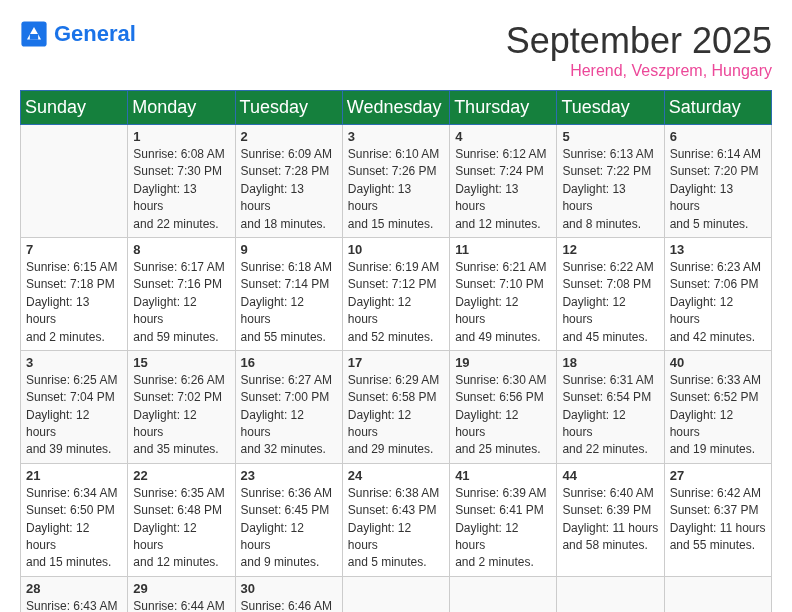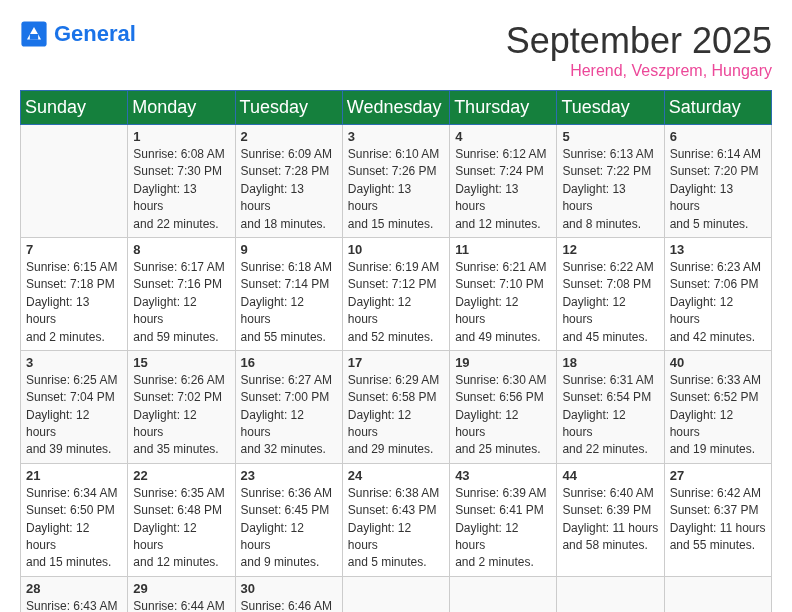--- a/index.html
+++ b/index.html
@@ -222,21 +222,21 @@
         </td>
         <td>
           <span class="day-num">23</span>
           <div class="day-info">Sunrise: 6:36 AM<br>Sunset: 6:45 PM<br>Daylight: 12 hours<br>and 9 minutes.</div>
         </td>
         <td>
           <span class="day-num">24</span>
           <div class="day-info">Sunrise: 6:38 AM<br>Sunset: 6:43 PM<br>Daylight: 12 hours<br>and 5 minutes.</div>
         </td>
         <td>
-          <span class="day-num">43</span>
+          <span class="day-num">41</span>
           <div class="day-info">Sunrise: 6:39 AM<br>Sunset: 6:41 PM<br>Daylight: 12 hours<br>and 2 minutes.</div>
         </td>
         <td>
           <span class="day-num">44</span>
           <div class="day-info">Sunrise: 6:40 AM<br>Sunset: 6:39 PM<br>Daylight: 11 hours<br>and 58 minutes.</div>
         </td>
         <td>
           <span class="day-num">27</span>
           <div class="day-info">Sunrise: 6:42 AM<br>Sunset: 6:37 PM<br>Daylight: 11 hours<br>and 55 minutes.</div>
         </td>

